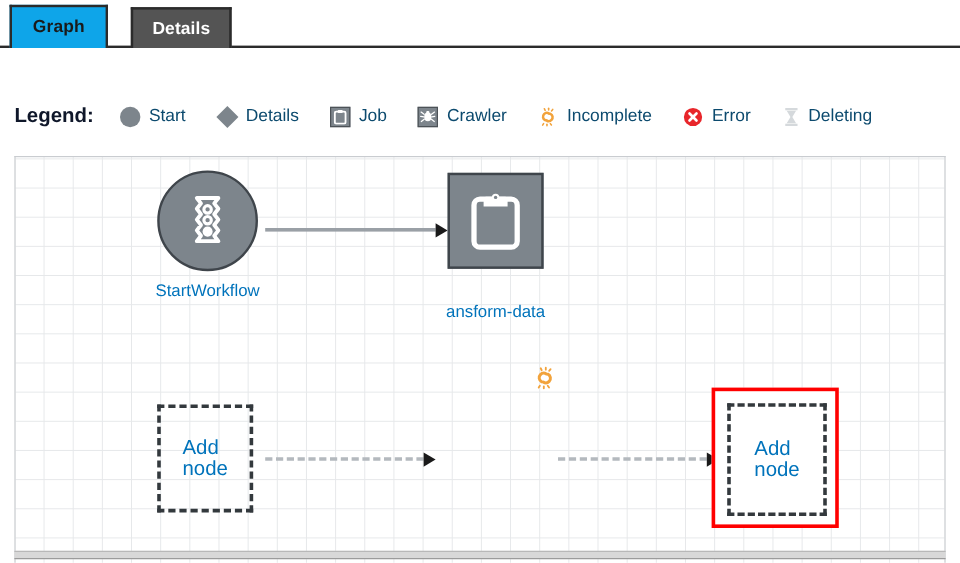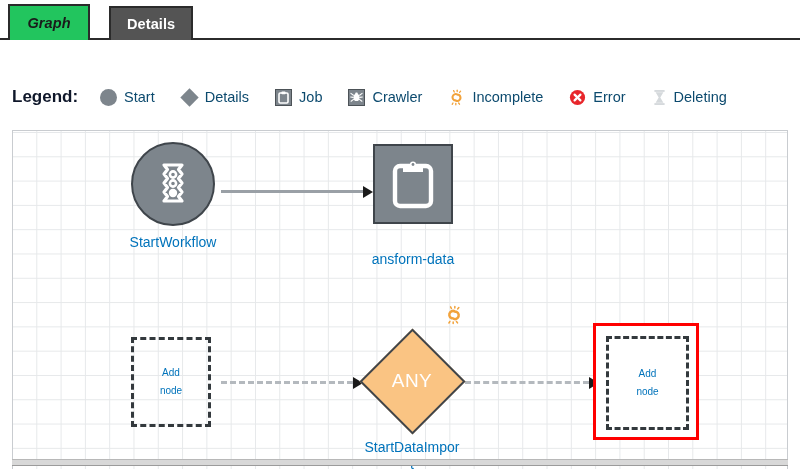--- a/index.html
+++ b/index.html
@@ -55,25 +55,24 @@
     border-bottom: none;
     position: relative;
   }
   .tab.inactive {
     background: #545454;
     color: #ffffff;
     border-color: #2b2b2b;
     margin-left: 15px;
   }
   .tab.active {
-    background: #22c55e;
+    background: #0ea5e9;
     color: #1a1a1a;
     height: 36px;
     z-index: 4;
-    font-style: italic;
   }
   .tab.active::after {
     content: "";
     position: absolute;
     left: -2px;
     right: -2px;
     bottom: -2px;
     height: 2px;
     background: #ffffff;
   }
@@ -247,23 +246,23 @@
     height: 90px;
     border: 3px dashed #33393d;
     box-sizing: border-box;
     display: flex;
     align-items: center;
     justify-content: center;
     background: transparent;
   }
   .addnode-text {
     color: #0073bb;
-    font-size: 10px;
+    font-size: 17px;
     line-height: 18px;
-    text-align: center;
+    text-align: left;
   }
   .addnode-selected {
     position: absolute;
     border: 3px solid #ff0000;
     box-sizing: border-box;
     background: #ffffff;
   }
 
   
   .edge { position: absolute; }
@@ -457,28 +456,20 @@
 
   <div class="node" style="left:118px; top:206px;">
     <div class="addnode">
       <div class="addnode-text">
         <span>Add</span><br>
         <span>node</span>
       </div>
     </div>
   </div>
 
-  <div class="node" style="left:346px; top:197px;">
-    <div class="diamond-wrap" style="position:relative;">
-      <div class="diamond-shape"></div>
-      <div class="diamond-text">ANY</div>
-    </div>
-    <div class="node-label" style="left:-1px; top:111px; width:108px;">StartDataImpor</div>
-    <div class="node-label" style="left:-1px; top:128px; width:108px;">t</div>
-  </div>
 
   <div class="addnode-selected" style="left:580px; top:192px; width:106px; height:117px;">
     <div class="node" style="left:10px; top:10px;">
       <div class="addnode" style="width:83px;height:94px;">
         <div class="addnode-text">
           <span>Add</span><br>
           <span>node</span>
         </div>
       </div>
     </div>

